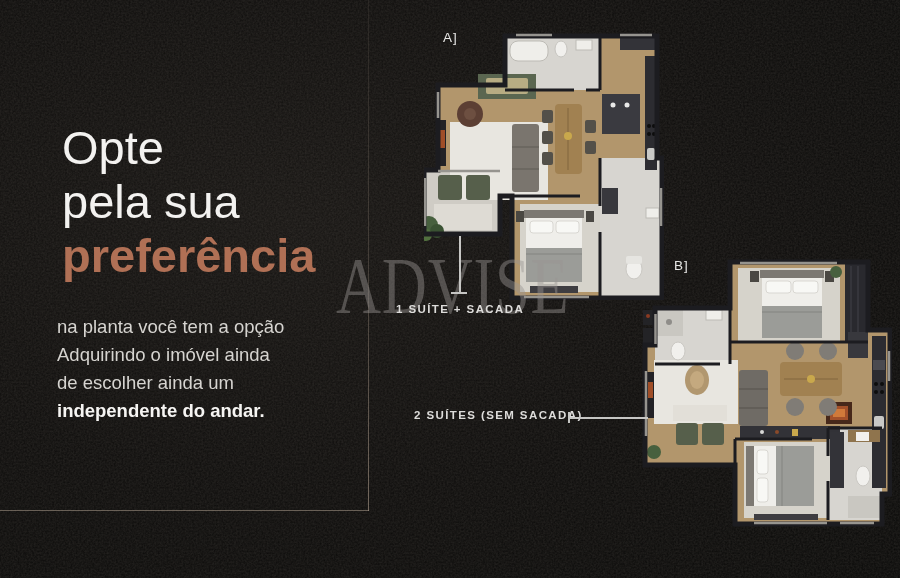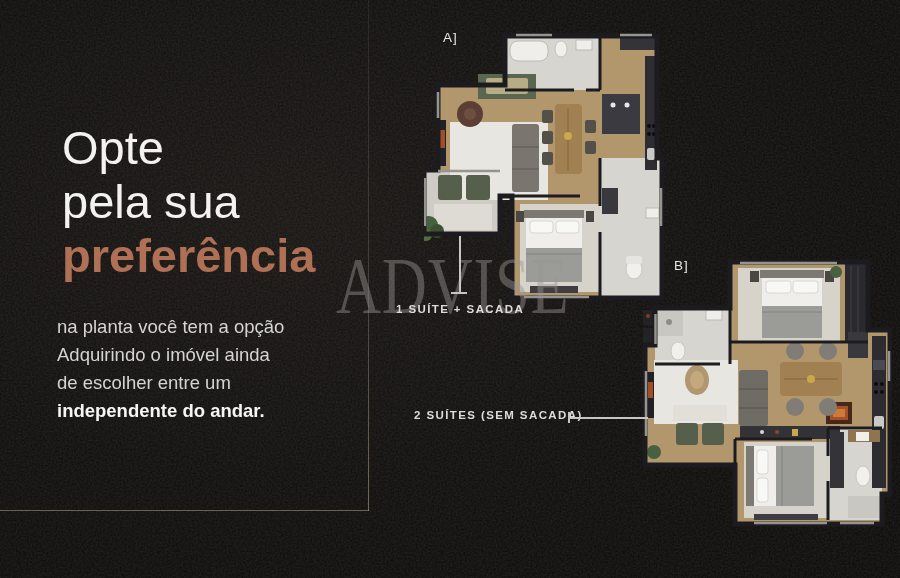--- a/index.html
+++ b/index.html
@@ -67,21 +67,21 @@
 
   <div class="left-panel">
     <h1 class="headline">
       <span class="h-line">Opte</span>
       <span class="h-line">pela sua</span>
       <span class="h-line accent">preferência</span>
     </h1>
     <p class="body-copy">
       <span class="b-line">na planta você tem a opção</span>
       <span class="b-line">Adquirindo o imóvel ainda</span>
-      <span class="b-line">de escolher entre um</span>
+      <span class="b-line">de escolher ainda um</span>
       <span class="b-line bold">independente do andar.</span>
     </p>
   </div>
 
   <div class="watermark">ADVISE</div>
 
   <div class="plan plan-a">
     <svg width="240" height="272" viewBox="0 0 240 272">
       <g>
         <path d="M81,8 L233,8 L233,130 L238,130 L238,270 L88,270 L88,168 L76,168 L76,206 L0,206 L0,142 L14,142 L14,57 L81,57 Z" fill="#b2966c"></path>

